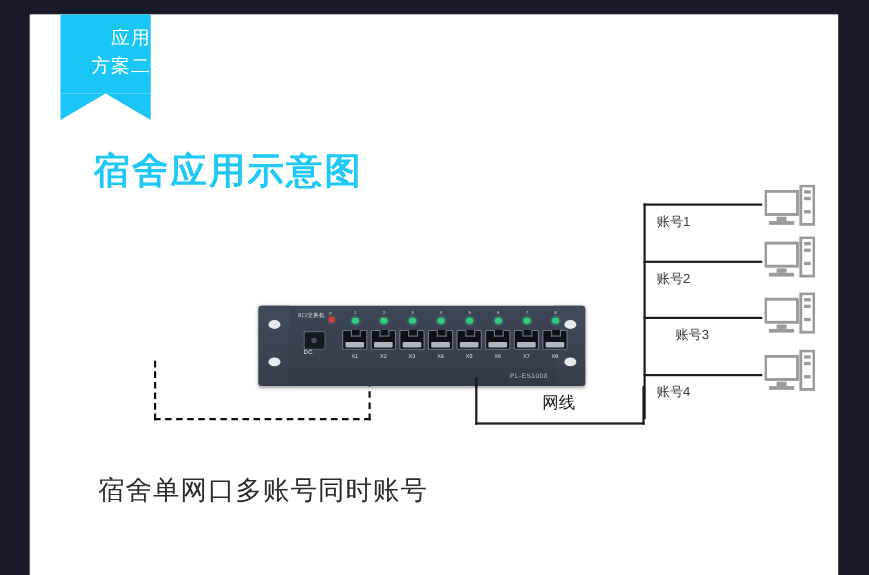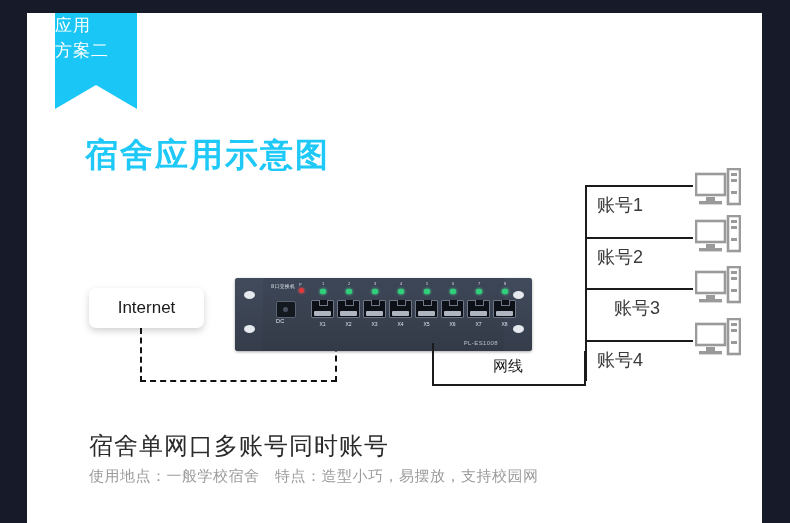--- a/index.html
+++ b/index.html
@@ -15,23 +15,23 @@
   .page{
     position:absolute;left:27px;top:13px;width:735px;height:510px;
     background:#ffffff;overflow:hidden;
   }
 
   
   .ribbon{
     position:absolute;left:28px;top:0;width:82px;height:72px;
     background:#19c6f5;
     color:#ffffff;
-    text-align:left;
+    text-align:right;
     box-sizing:border-box;
-    padding-top:0;
+    padding-top:10px;
   }
   .ribbon .rl{
     display:block;font-size:17px;line-height:25px;letter-spacing:1px;
     font-family:"DejaVu Sans","Liberation Sans",sans-serif;
   }
   .ribbon-tail{
     position:absolute;left:28px;top:72px;width:0;height:0;
     border-left:41px solid #19c6f5;
     border-right:41px solid #19c6f5;
     border-bottom:24px solid transparent;
@@ -169,21 +169,21 @@
   
   .ladder-spine{
     position:absolute;left:558px;top:172px;width:0;height:196px;
     border-left:2px solid #1b1b1b;
   }
   .rung{
     position:absolute;left:558px;width:108px;height:0;
     border-top:2px solid #1b1b1b;
   }
   .acct{
-    position:absolute;left:570px;font-size:18px;color:#3a3a3a;
+    position:absolute;left:570px;font-size:12px;color:#3a3a3a;
     font-family:"Liberation Sans",sans-serif;white-space:nowrap;
   }
 
   
   .pc{position:absolute;width:46px;height:40px;}
   .pc svg{display:block;}
 
   
   .cap1{
     position:absolute;left:62px;top:417px;
@@ -203,23 +203,20 @@
   <div class="page">
 
     <div class="ribbon">
       <span class="rl">应用</span>
       <span class="rl">方案二</span>
     </div>
     <div class="ribbon-tail"></div>
 
     <div class="title">宿舍应用示意图</div>
 
-    <div class="internet">
-      <span>Internet</span>
-    </div>
 
     <div class="dash-v-left"></div>
     <div class="dash-h"></div>
     <div class="dash-v-right"></div>
 
     <div class="switch">
       <div class="ear l">
         <div class="hole t"></div>
         <div class="hole b"></div>
       </div>
@@ -328,16 +325,15 @@
             <rect x="4" y="33" width="23" height="3.4" fill="#9a9a9a"></rect>
             <rect x="33" y="1" width="12" height="35" fill="#ffffff" stroke="#9a9a9a" stroke-width="2.6"></rect>
             <rect x="36" y="5" width="6" height="3" fill="#9a9a9a"></rect>
             <rect x="36" y="11" width="6" height="3" fill="#9a9a9a"></rect>
             <rect x="36" y="23" width="6" height="3" fill="#9a9a9a"></rect>
           </svg>
         </div>
       </div>
 
     <div class="cap1">宿舍单网口多账号同时账号</div>
-    <div class="cap2">使用地点：一般学校宿舍　特点：造型小巧，易摆放，支持校园网</div>
 
   </div>
 </div>
 
 </body></html>

